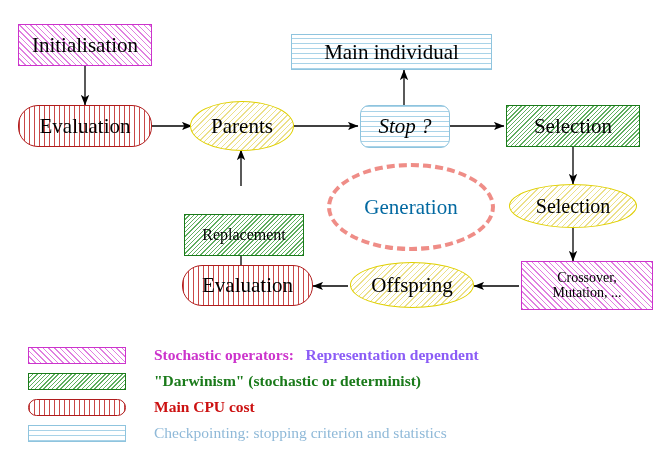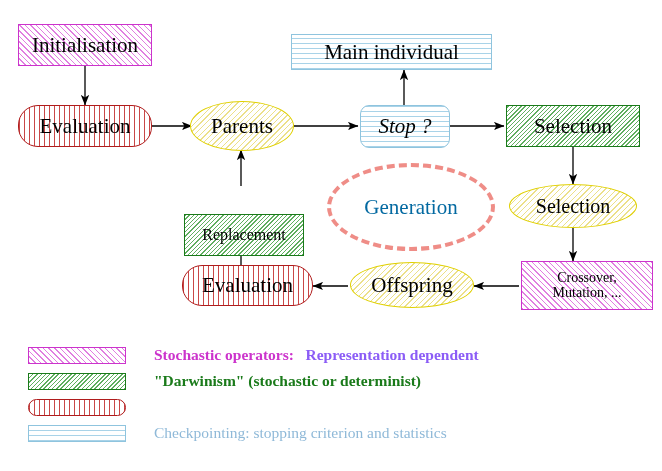--- a/index.html
+++ b/index.html
@@ -231,20 +231,21 @@
       <div class="legend-text lt-magenta"><span>Stochastic operators:</span><span class="accent">   Representation dependent</span></div>
     </div>
 
     <div class="legend-row">
       <div class="swatch sty-green"></div>
       <div class="legend-text lt-green">"Darwinism" (stochastic or determinist)</div>
     </div>
 
     <div class="legend-row">
       <div class="swatch sty-red"></div>
+      <div class="legend-text lt-red">Main CPU cost</div>
     </div>
 
     <div class="legend-row">
       <div class="swatch sty-blue"></div>
       <div class="legend-text lt-blue">Checkpointing: stopping criterion and statistics</div>
     </div>
 
   </div>
 
 </div>

